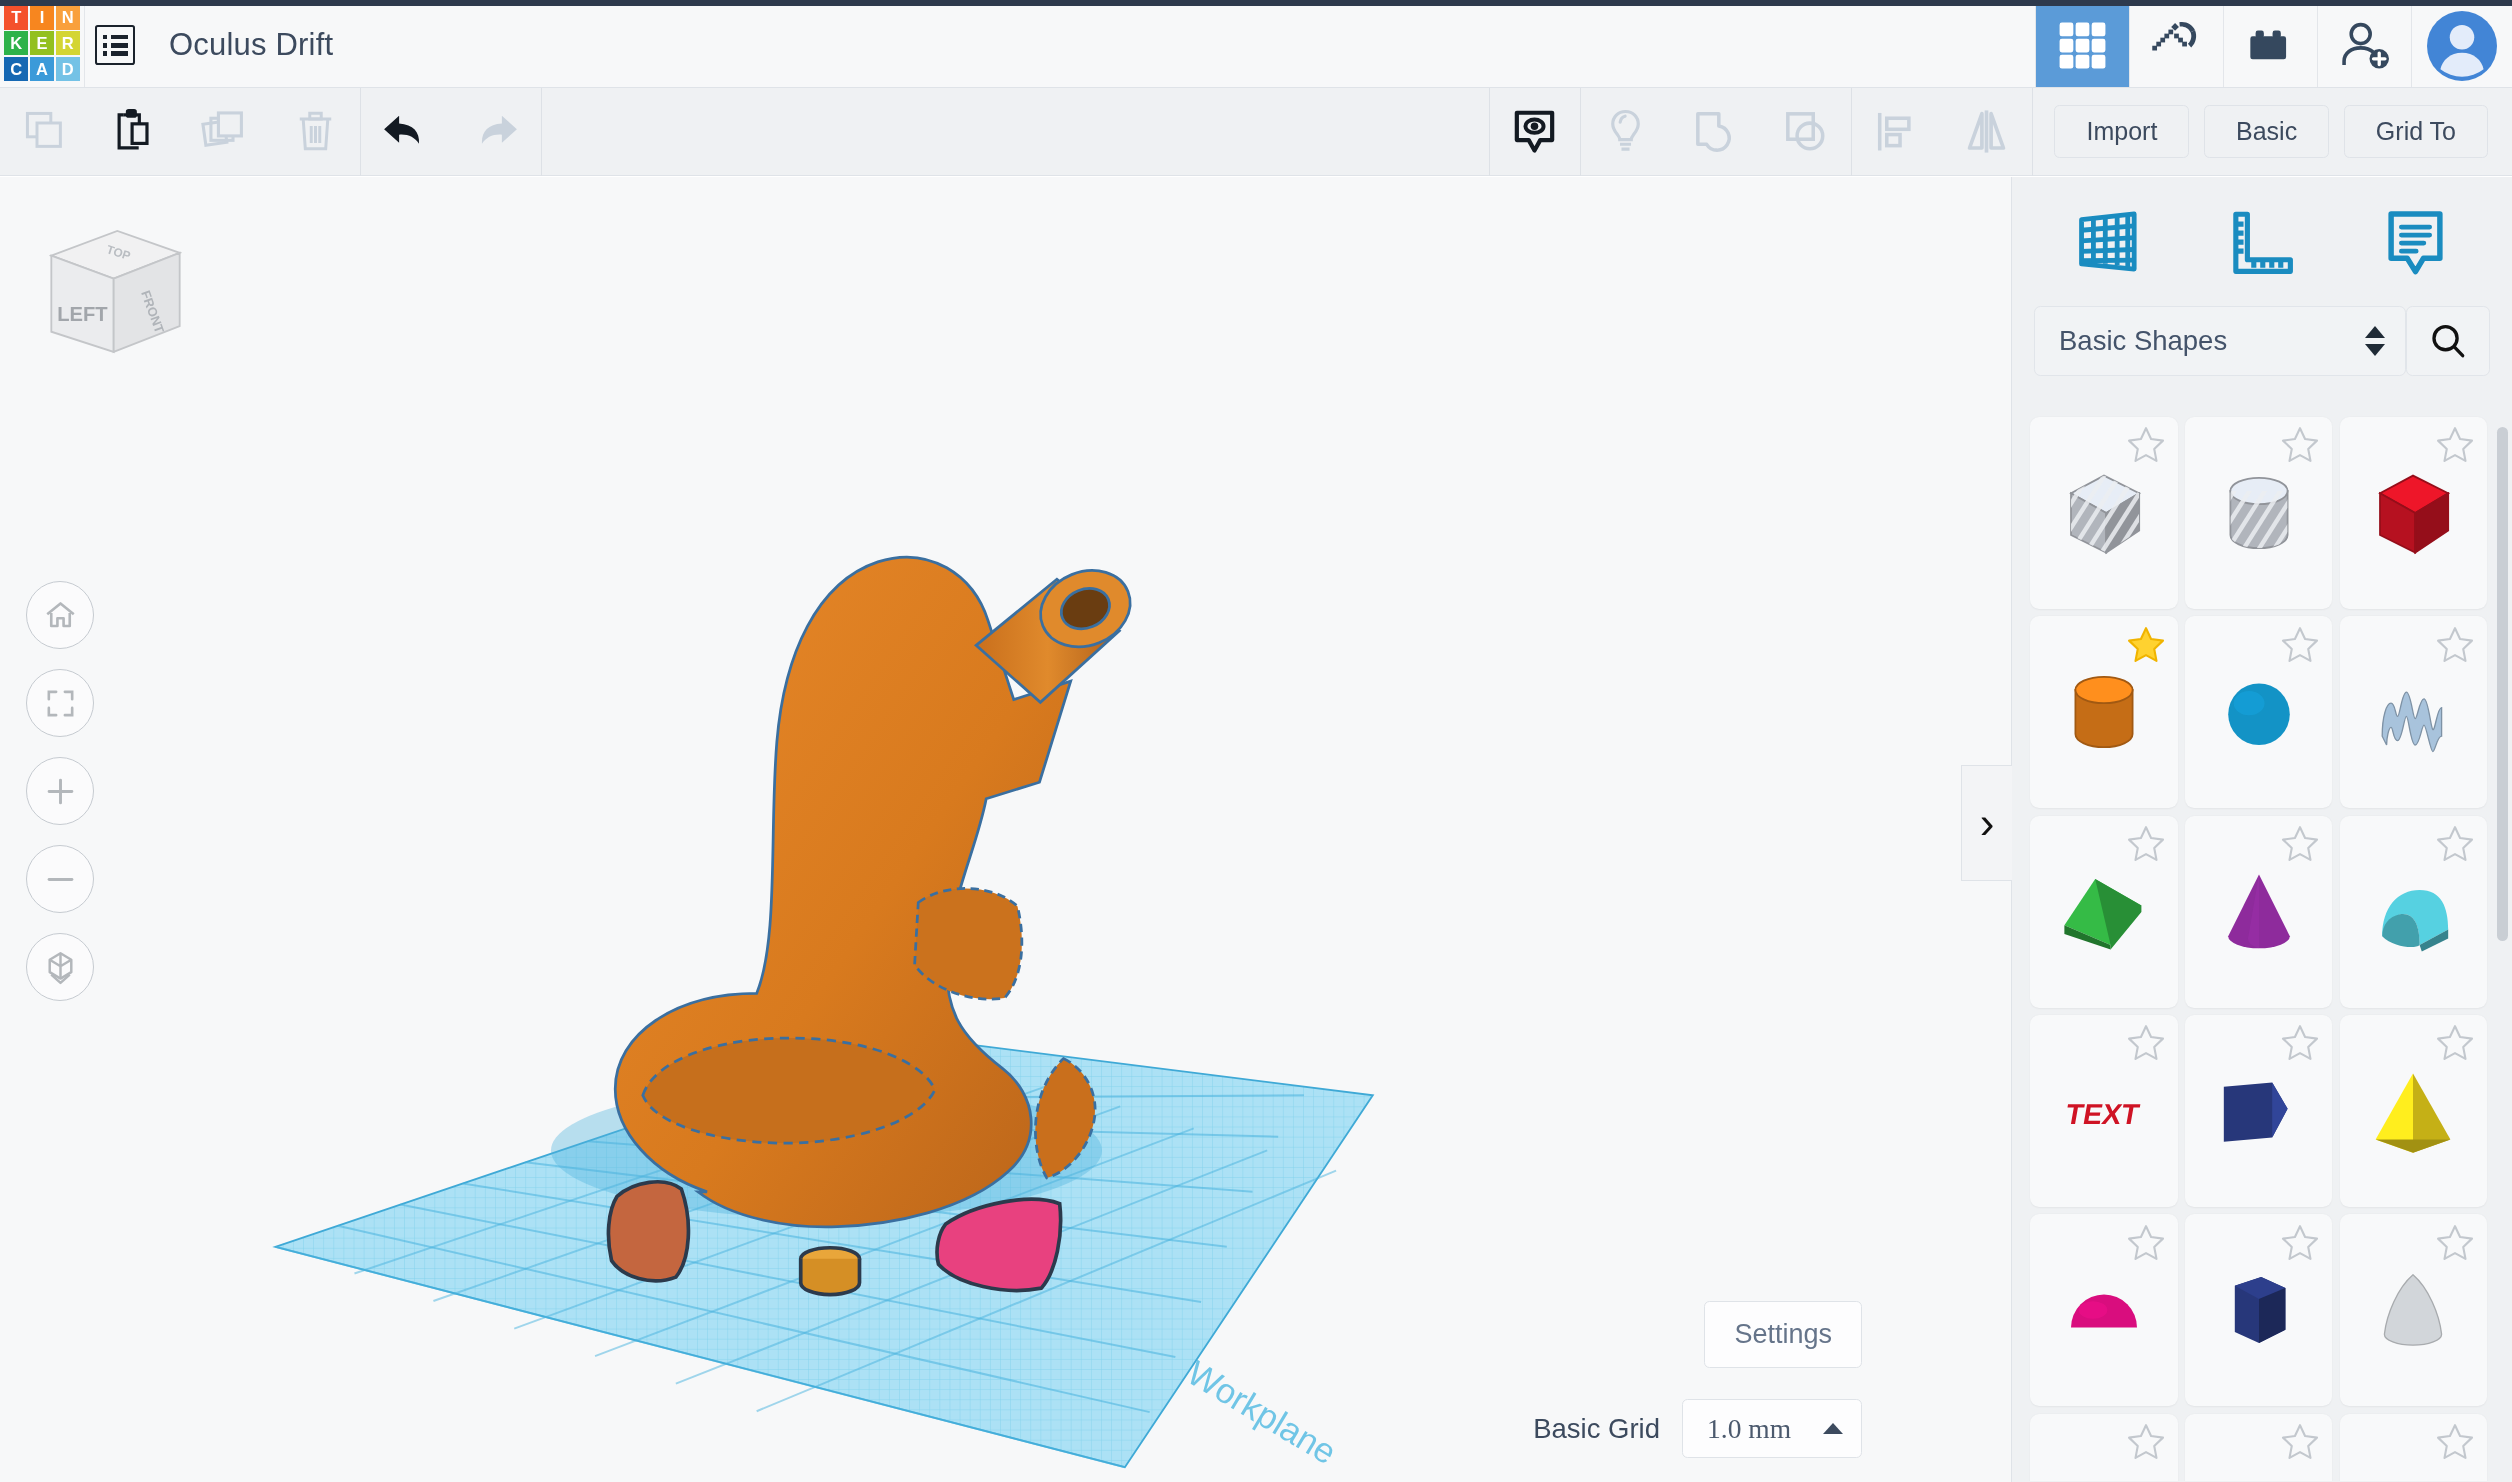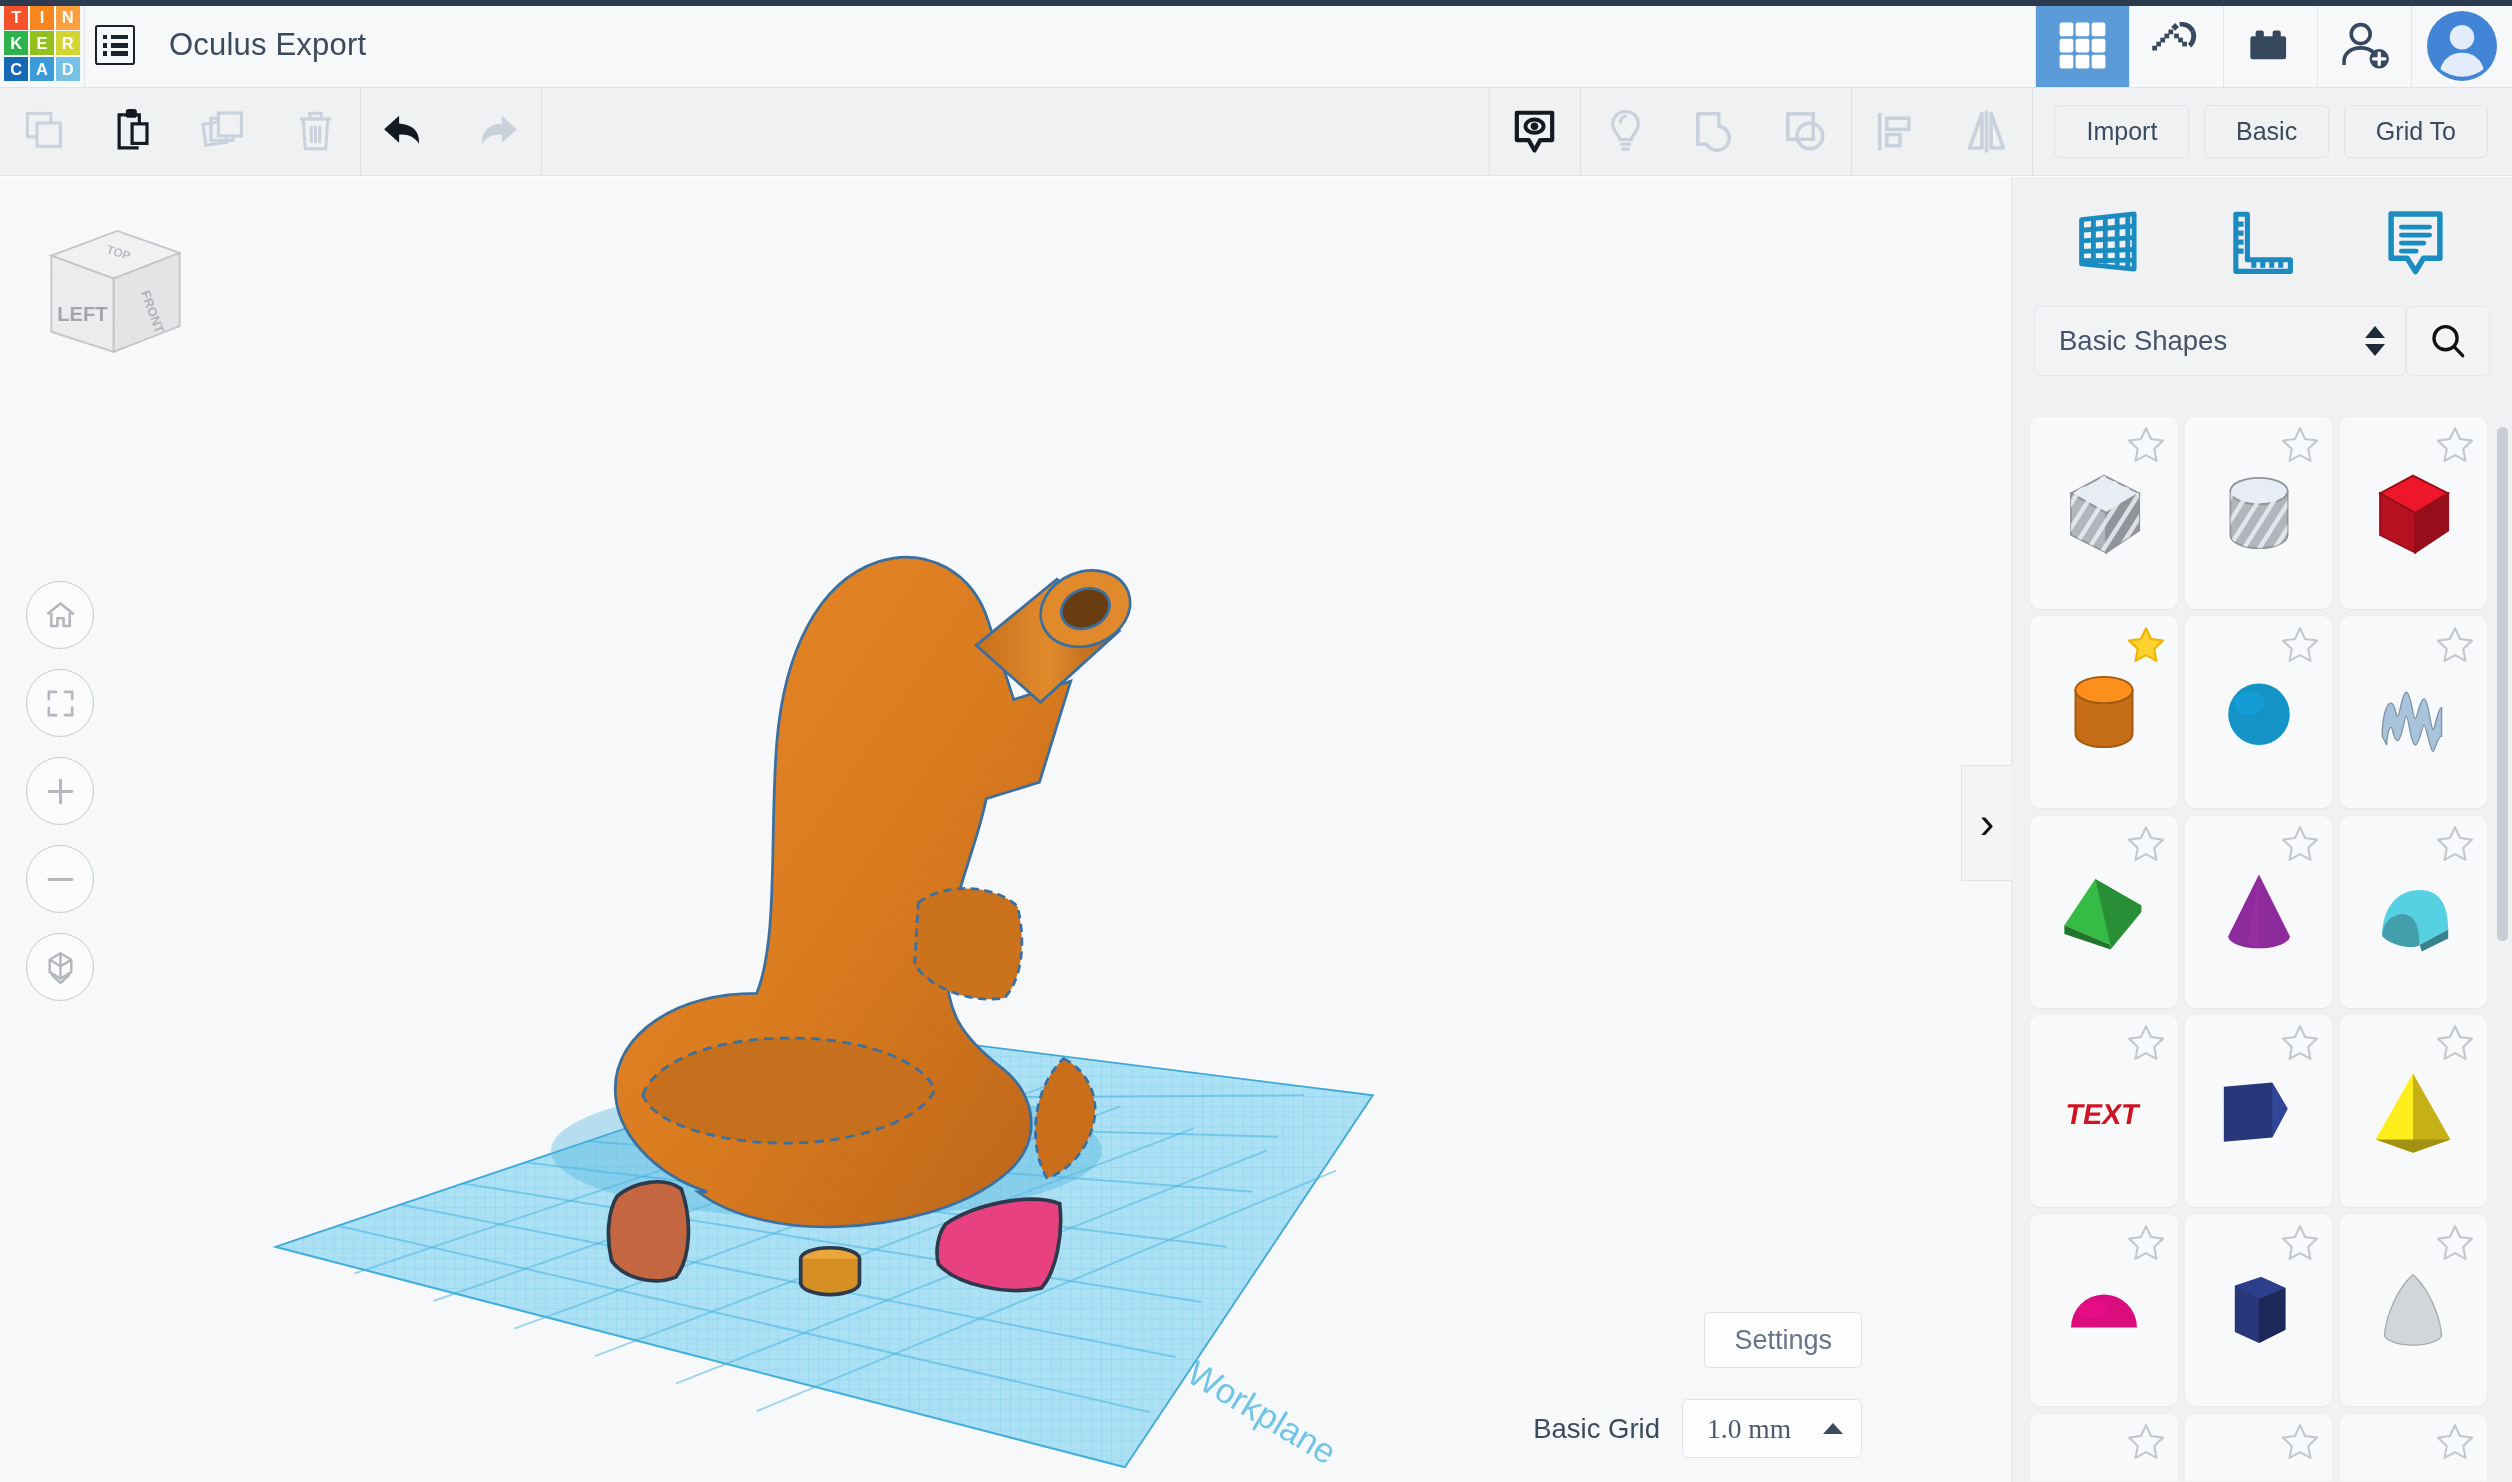--- a/index.html
+++ b/index.html
@@ -72,21 +72,21 @@
     background:#f7f8f9; overflow:hidden;
   }
   .viewcube { position:absolute; left:33px; top:37px; width:165px; height:152px; cursor:pointer; }
   .navstack { position:absolute; left:26px; top:404px; display:flex; flex-direction:column; gap:20px; }
   .navbtn {
     width:68px; height:68px; border-radius:50%; border:1.4px solid #c6cbd1;
     background:#fbfbfc; display:flex; align-items:center; justify-content:center; cursor:pointer;
   }
   .wp-settings {
     position:absolute; right:149px; bottom:114px;
-    height:56px; padding:16px 29px; border:0.9px solid #dfe3e8; border-radius:5.5px;
+    height:67px; padding:16px 29px; border:0.9px solid #dfe3e8; border-radius:5.5px;
     background:#fdfdfe; color:#65748a; font-size:27px; display:flex; align-items:center; cursor:pointer;
   }
   .snaprow {
     position:absolute; right:149px; bottom:24px; display:flex; align-items:center; gap:22px;
   }
   .snap-label { font-size:27.5px; color:#3c4a5e; }
   .snap-select {
     height:59px; min-width:180px; padding:0 18.4px 0 24px;
     border:0.9px solid #dfe3e8; border-radius:5.5px; background:#fdfdfe;
     display:flex; align-items:center; justify-content:space-between; gap:18.4px; cursor:pointer;
@@ -170,21 +170,21 @@
             <div class="doclist-dot"></div>
             <div class="doclist-bar"></div>
           </div>
         <div class="doclist-row">
             <div class="doclist-dot"></div>
             <div class="doclist-bar"></div>
           </div>
       </div>
     </div>
 
-    <div class="proj-title">Oculus Export</div>
+    <div class="proj-title">Oculus Drift</div>
 
     <div class="hdr-spacer"></div>
 
     <div class="hdr-btn active">
       <svg width="55" height="55" viewBox="0 0 24 24">
         <g fill="#ffffff">
           <rect x="2" y="2" width="6" height="6" rx="1"></rect>
             <rect x="9" y="2" width="6" height="6" rx="1"></rect>
             <rect x="16" y="2" width="6" height="6" rx="1"></rect>
           <rect x="2" y="9" width="6" height="6" rx="1"></rect>

